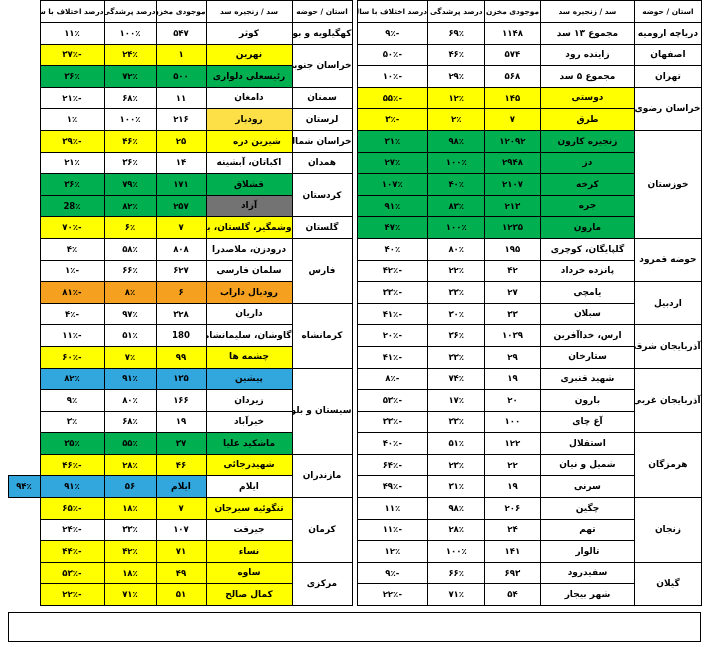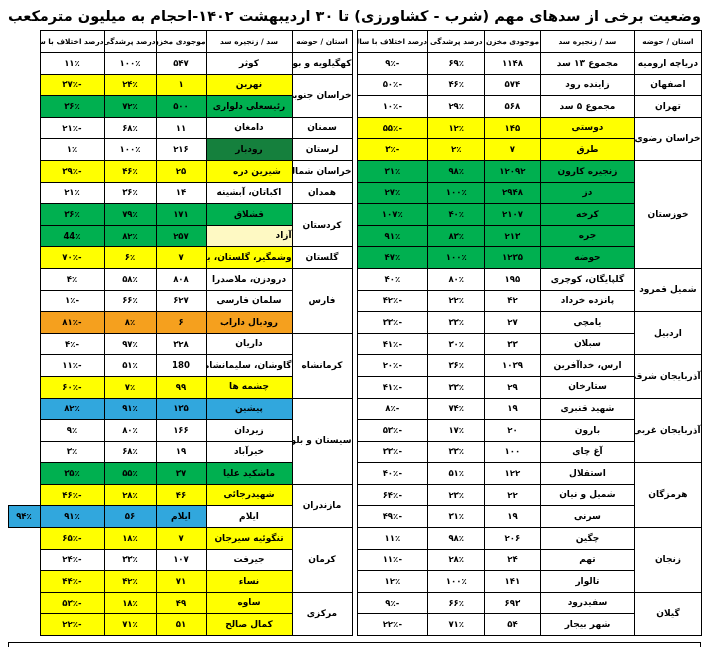--- a/index.html
+++ b/index.html
@@ -69,21 +69,20 @@
     padding:0 6px;
     box-sizing:border-box;
     gap:8px;
   }
 </style>
 </head>
 <body>
 
 <div class="page">
 
-  <div class="title">وضعیت برخی از سدهای مهم (شرب - کشاورزی) تا ۳۰ اردیبهشت ۱۴۰۲-احجام به میلیون مترمکعب</div>
 
   <div class="tables">
 
     <table class="left">
       <colgroup>
         <col class="c-group">
           <col class="c-name">
           <col class="c-vol">
           <col class="c-fill">
           <col class="c-diff">
@@ -151,27 +150,27 @@
             <td class="pct" style="background: rgb(0, 176, 80);">۴۰٪</td>
             <td class="pct" style="background: rgb(0, 176, 80);">۱۰۷٪</td>
           </tr>
           <tr>
             <td class="name" style="background: rgb(0, 176, 80);">جره</td>
             <td class="num" style="background: rgb(0, 176, 80);">۲۱۳</td>
             <td class="pct" style="background: rgb(0, 176, 80);">۸۳٪</td>
             <td class="pct" style="background: rgb(0, 176, 80);">۹۱٪</td>
           </tr>
           <tr>
-            <td class="name" style="background: rgb(0, 176, 80);">حوضه</td>
+            <td class="name" style="background: rgb(0, 176, 80);">مارون</td>
             <td class="num" style="background: rgb(0, 176, 80);">۱۲۳۵</td>
             <td class="pct" style="background: rgb(0, 176, 80);">۱۰۰٪</td>
             <td class="pct" style="background: rgb(0, 176, 80);">۴۷٪</td>
           </tr>
           <tr>
-            <td class="group" rowspan="2">شمیل قمرود</td>
+            <td class="group" rowspan="2">حوضه قمرود</td>
             <td class="name" style="background: rgb(255, 255, 255);">گلپایگان، کوچری</td>
             <td class="num" style="background: rgb(255, 255, 255);">۱۹۵</td>
             <td class="pct" style="background: rgb(255, 255, 255);">۸۰٪</td>
             <td class="pct" style="background: rgb(255, 255, 255);">۴۰٪</td>
           </tr>
           <tr>
             <td class="name" style="background: rgb(255, 255, 255); margin-left: 36px;">پانزده خرداد</td>
             <td class="num" style="background: rgb(255, 255, 255);">۴۲</td>
             <td class="pct" style="background: rgb(255, 255, 255);">۲۲٪</td>
             <td class="pct" style="background: rgb(255, 255, 255);">-۴۲٪</td>
@@ -315,21 +314,21 @@
           </tr>
           <tr>
             <td class="group" rowspan="1">سمنان</td>
             <td class="name" style="background: rgb(255, 255, 255);">دامغان</td>
             <td class="num" style="background: rgb(255, 255, 255);">۱۱</td>
             <td class="pct" style="background: rgb(255, 255, 255);">۶۸٪</td>
             <td class="pct" style="background: rgb(255, 255, 255);">-۲۱٪</td>
           </tr>
           <tr>
             <td class="group" rowspan="1">لرستان</td>
-            <td class="name" style="background: #15803d;">رودبار</td>
+            <td class="name" style="background: #fde047;">رودبار</td>
             <td class="num" style="background: rgb(255, 255, 255);">۲۱۶</td>
             <td class="pct" style="background: rgb(255, 255, 255);">۱۰۰٪</td>
             <td class="pct" style="background: rgb(255, 255, 255);">۱٪</td>
           </tr>
           <tr>
             <td class="group" rowspan="1">خراسان شمالی</td>
             <td class="name" style="background: rgb(255, 255, 0); padding-left: 16px;">شیرین دره</td>
             <td class="num" style="background: rgb(255, 255, 0);">۲۵</td>
             <td class="pct" style="background: rgb(255, 255, 0);">۴۶٪</td>
             <td class="pct" style="background: rgb(255, 255, 0);">-۳۹٪</td>
@@ -342,24 +341,24 @@
             <td class="pct" style="background: rgb(255, 255, 255);">۲۱٪</td>
           </tr>
           <tr>
             <td class="group" rowspan="2">کردستان</td>
             <td class="name" style="background: rgb(0, 176, 80);">قشلاق</td>
             <td class="num" style="background: rgb(0, 176, 80);">۱۷۱</td>
             <td class="pct" style="background: rgb(0, 176, 80);">۷۹٪</td>
             <td class="pct" style="background: rgb(0, 176, 80);">۳۶٪</td>
           </tr>
           <tr>
-            <td class="name" style="background: #fef9c3; text-align: right;">آزاد</td>
+            <td class="name" style="background: #737373;">آزاد</td>
             <td class="num" style="background: rgb(0, 176, 80);">۲۵۷</td>
             <td class="pct" style="background: rgb(0, 176, 80);">۸۲٪</td>
-            <td class="pct" style="background: rgb(0, 176, 80);">44٪</td>
+            <td class="pct" style="background: rgb(0, 176, 80);">28٪</td>
           </tr>
           <tr>
             <td class="group" rowspan="1">گلستان</td>
             <td class="name" style="background: rgb(255, 255, 0);">وشمگیر، گلستان، بوستان</td>
             <td class="num" style="background: rgb(255, 255, 0);">۷</td>
             <td class="pct" style="background: rgb(255, 255, 0);">۶٪</td>
             <td class="pct" style="background: rgb(255, 255, 0);">-۷۰٪</td>
           </tr>
           <tr>
             <td class="group" rowspan="3">فارس</td>

